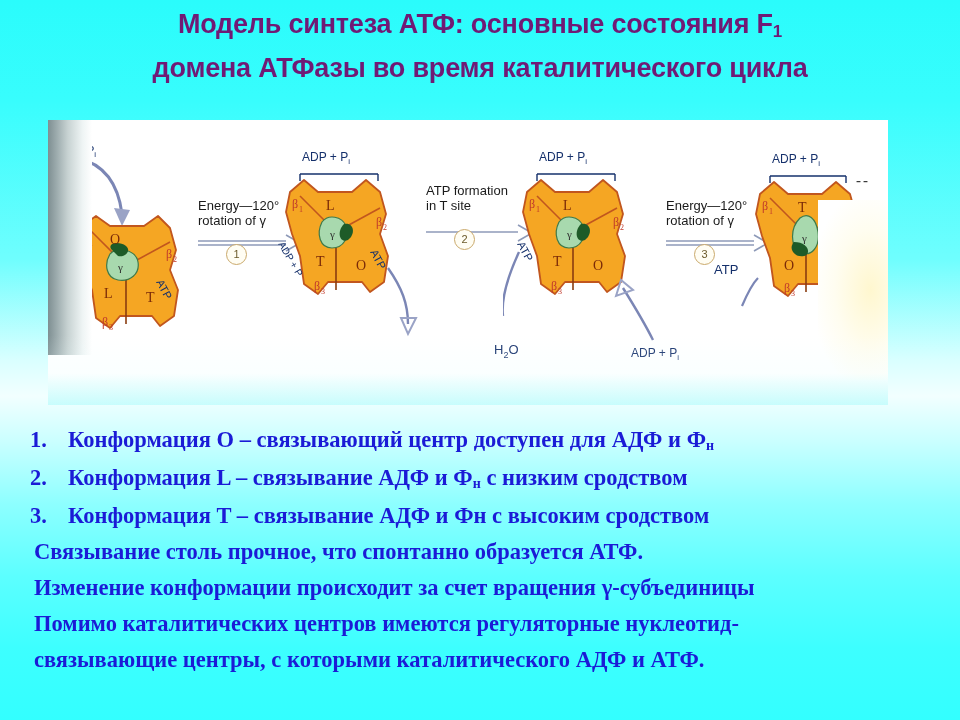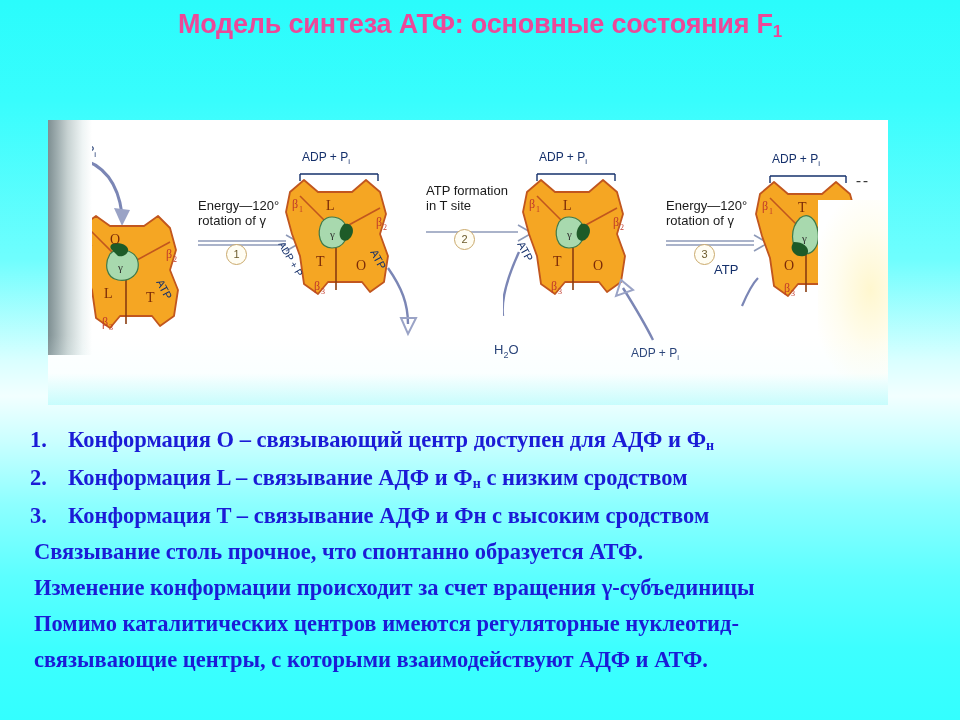--- a/index.html
+++ b/index.html
@@ -21,21 +21,21 @@
   }
 
   
   #title{
     position:absolute;left:0;top:6px;width:960px;
     text-align:center;
     font-family:"Liberation Sans",sans-serif;
     font-weight:bold;
     font-size:27px;
     line-height:36px;
-    color:#ec4899;
+    color:#701a75;
     letter-spacing:-0.2px;
   }
   #title .l2{display:block;}
   sub.ttl{font-size:17px;vertical-align:-4px;}
 
   
   #panel{
     position:absolute;left:48px;top:120px;width:840px;height:285px;
     background:#ffffff;
     overflow:hidden;
@@ -92,20 +92,21 @@
   #body .num-item .txt{flex:1;}
   #body p{margin:4px;}
   sub.sb{font-size:14px;vertical-align:-3px;}
   sup.sp{font-size:13px;vertical-align:7px;}
 </style>
 </head>
 <body>
 
 <div id="title">
   <span><span>Модель синтеза АТФ: основные состояния F</span><sub class="ttl">1</sub></span>
+  <span class="l2">домена АТФазы во время каталитического цикла</span>
 </div>
 
 <div id="panel">
 
   <div class="struct" style="left:0px;top:10px;">
     <svg width="180" height="230" viewBox="0 0 180 230">
 
       <path d="M30 28 C55 34 70 52 74 84" stroke="#7b86b5" stroke-width="3" fill="none"></path>
       <path d="M66 78 L82 80 L74 96 Z" fill="#9aa3c6"></path>
 
@@ -295,14 +296,14 @@
   </div>
 
   <div class="num-item">
     <span class="n">3.</span>
     <span class="txt">Конформация T – связывание АДФ и Фн с высоким сродством</span>
   </div>
 
   <p>Связывание столь прочное, что спонтанно образуется АТФ.</p>
   <p>Изменение конформации происходит за счет вращения γ-субъединицы</p>
   <p>Помимо каталитических центров имеются регуляторные нуклеотид-</p>
-  <p>связывающие центры, с которыми взаимодействуют АДФ и АТФ.</p>
+  <p>связывающие центры, с которыми каталитического АДФ и АТФ.</p>
 </div>
 
 </body></html>

